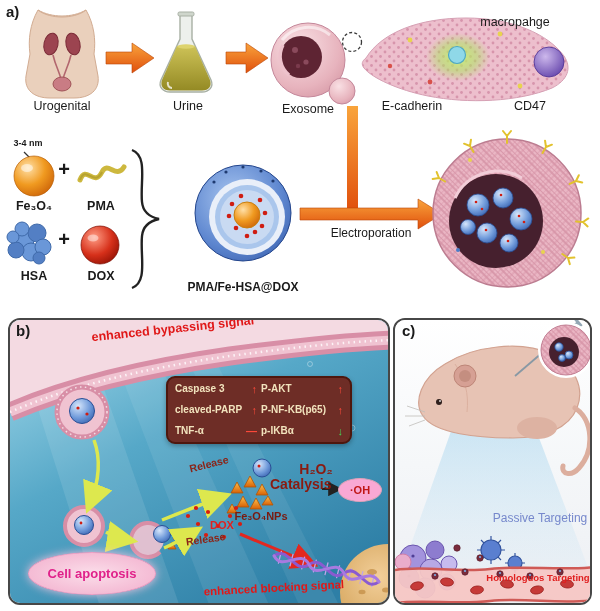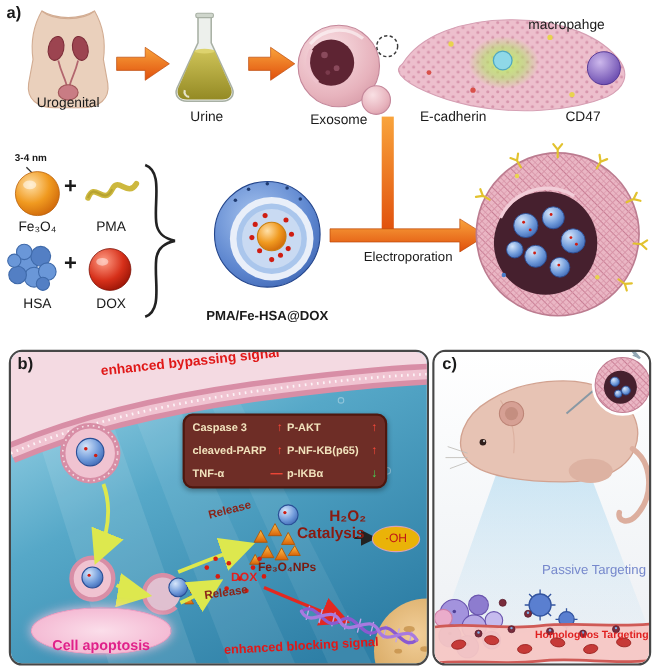--- a/index.html
+++ b/index.html
@@ -6,42 +6,42 @@
   html,body{background:#ffffff}
   #fig{position:relative;width:600px;height:611px;background:#fff;
        font-family:"Liberation Sans","DejaVu Sans",sans-serif;color:#1a1a1a;overflow:hidden}
   .panel{position:absolute;overflow:hidden}
   #panel-a{left:0;top:0;width:600px;height:318px}
   #panel-b{left:8px;top:318px;width:382px;height:287px;border:2px solid #474747;border-radius:12px;}
   #panel-c{left:393px;top:318px;width:199px;height:287px;border:2px solid #474747;border-radius:12px;}
   svg.art{position:absolute;left:0;top:0;display:block}
   .lbl{position:absolute;text-align:center;line-height:1.12;font-size:12.5px;z-index:3;white-space:nowrap}
   .tag{position:absolute;font-size:15px;font-weight:700;z-index:4}
-  .chem{font-weight:400}
+  .chem{font-weight:700}
   .plus{font-size:20px;font-weight:700}
   .small{font-size:9px;font-weight:700}
   .prod{font-weight:700;font-size:12px}
   .red-sig{color:#e01818;font-weight:700}
   .maroon{color:#8a2418;font-weight:700;font-size:10.5px}
   .dkred{color:#8a1a10;font-weight:700;font-size:14px}
   #marker-box{position:absolute;left:156px;top:56px;width:186px;height:68px;background:#6e2d26;
       border:2px solid #4e170e;border-radius:9px;display:flex;gap:4px;padding:5px 7px;
       box-shadow:0 2px 5px rgba(0,0,0,.3);z-index:3}
   .mcol{flex:1;display:flex;flex-direction:column;justify-content:space-between}
-  .mrow{display:flex;justify-content:space-between;align-items:center;font-size:10px;font-weight:700;
+  .mrow{display:flex;justify-content:space-between;align-items:flex-start;font-size:10px;font-weight:700;
       color:#f2e3bd;white-space:nowrap}
   .marr{font-size:11px;font-weight:700;margin-left:3px}
   .marr.red{color:#ff4a3a}.marr.green{color:#44d654}
   #oh-pill{position:absolute;left:328px;top:158px;width:44px;height:24px;border-radius:50%;
-      background:#eab308;border:1px solid #d9a2b6;display:flex;align-items:center;justify-content:center;
-      color:#c01616;font-weight:400;font-size:11px;z-index:3}
+      background:#f9a8d4;border:1px solid #d9a2b6;display:flex;align-items:center;justify-content:center;
+      color:#c01616;font-weight:700;font-size:11px;z-index:3}
   #apoptosis{position:absolute;left:18px;top:232px;width:128px;height:43px;border-radius:50%;
       background:radial-gradient(ellipse at center,#fbdeea 0%,#f4b9d3 75%,rgba(244,185,211,.55) 100%);
       border:1.5px solid #efa0c4;box-shadow:0 0 10px rgba(250,200,225,.9);
-      display:flex;align-items:flex-end;justify-content:center;color:#e0218a;font-weight:700;font-size:13px;z-index:3}
+      display:flex;align-items:center;justify-content:center;color:#e0218a;font-weight:700;font-size:13px;z-index:3}
   .rot{transform-origin:left center}
 </style>
 </head>
 <body>
 
 <div id="fig">
 
   <div id="panel-a" class="panel">
     <svg class="art" width="600" height="318">
       <defs>
@@ -247,21 +247,21 @@
               <path d="M0,7 L0,0 M0,0 L-4,-5 M0,0 L4,-5"></path>
             </g>
         </g>
         <circle cx="470" cy="160" r="2" fill="#e8d44e"></circle>
         <circle cx="543" cy="252" r="2" fill="#e8d44e"></circle>
         <circle cx="458" cy="250" r="2" fill="#4a7cc8"></circle>
       </g>
     </svg>
 
     <div class="tag" style="left:6px;top:3px">a)</div>
-    <div class="lbl" style="left:16px;top:86px;width:92px">Urogenital</div>
+    <div class="lbl" style="left:16px;top:99px;width:92px">Urogenital</div>
     <div class="lbl" style="left:152px;top:99px;width:72px">Urine</div>
     <div class="lbl" style="left:266px;top:102px;width:84px">Exosome</div>
     <div class="lbl" style="left:440px;top:15px;width:150px">macropahge</div>
     <div class="lbl" style="left:362px;top:99px;width:100px">E-cadherin</div>
     <div class="lbl" style="left:498px;top:99px;width:64px">CD47</div>
     <div class="lbl small" style="left:6px;top:138px;width:44px">3-4 nm</div>
     <div class="lbl chem" style="left:8px;top:199px;width:52px">Fe₃O₄</div>
     <div class="lbl plus" style="left:53px;top:158px;width:22px">+</div>
     <div class="lbl chem" style="left:76px;top:199px;width:50px">PMA</div>
     <div class="lbl chem" style="left:8px;top:269px;width:52px">HSA</div>

